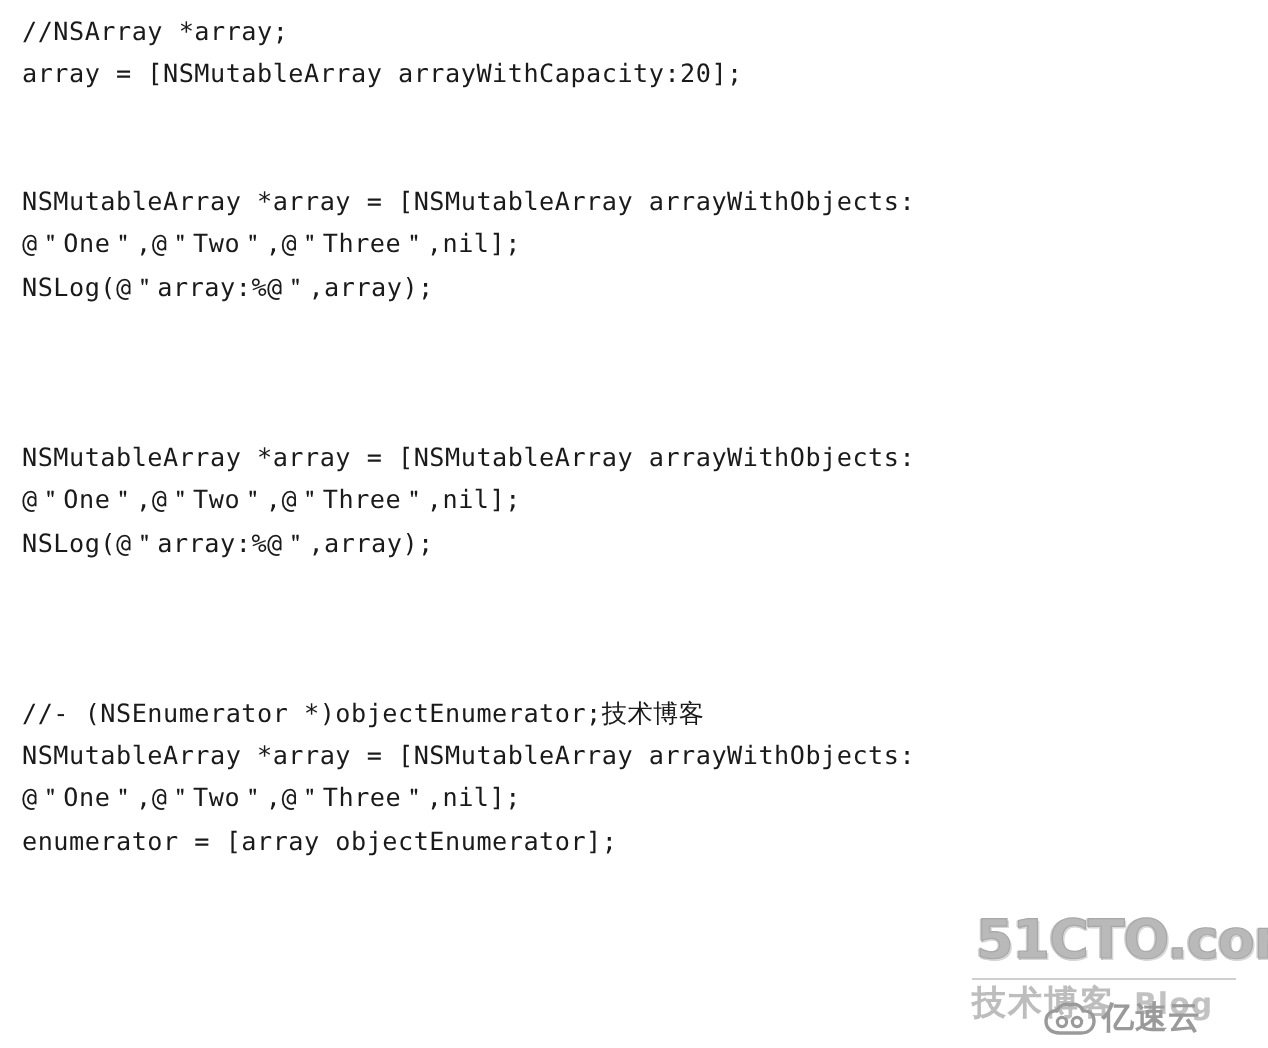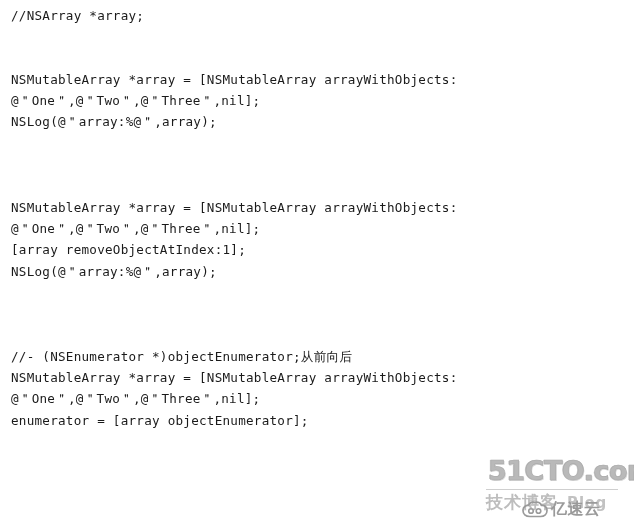--- a/index.html
+++ b/index.html
@@ -137,36 +137,36 @@
     letter-spacing: 0.5px;
   }
 </style>
 </head>
 <body>
 
 <div id="code-page">
 
   <div id="code-block">
       <span class="code-line">//NSArray *array;</span>
+      <span class="code-line">array = [NSMutableArray arrayWithCapacity:20];</span>
       <span class="code-line blank"></span>
       <span class="code-line blank"></span>
       <span class="code-line">NSMutableArray *array = [NSMutableArray arrayWithObjects:</span>
       <span class="code-line">@＂One＂,@＂Two＂,@＂Three＂,nil];</span>
       <span class="code-line">NSLog(@＂array:%@＂,array);</span>
       <span class="code-line blank"></span>
       <span class="code-line blank"></span>
       <span class="code-line blank"></span>
       <span class="code-line">NSMutableArray *array = [NSMutableArray arrayWithObjects:</span>
       <span class="code-line">@＂One＂,@＂Two＂,@＂Three＂,nil];</span>
-      <span class="code-line">[array removeObjectAtIndex:1];</span>
       <span class="code-line">NSLog(@＂array:%@＂,array);</span>
       <span class="code-line blank"></span>
       <span class="code-line blank"></span>
       <span class="code-line blank"></span>
-      <span class="code-line">//- (NSEnumerator *)objectEnumerator;从前向后</span>
+      <span class="code-line">//- (NSEnumerator *)objectEnumerator;技术博客</span>
       <span class="code-line">NSMutableArray *array = [NSMutableArray arrayWithObjects:</span>
       <span class="code-line">@＂One＂,@＂Two＂,@＂Three＂,nil];</span>
       <span class="code-line">enumerator = [array objectEnumerator];</span>
     </div>
 
   <div id="watermark">
     <div id="wm-title">51CTO.com</div>
     <div id="wm-rule"></div>
     <div id="wm-sub">
       <span id="wm-sub-cn">技术博客</span><span id="wm-sub-en">Blog</span>

